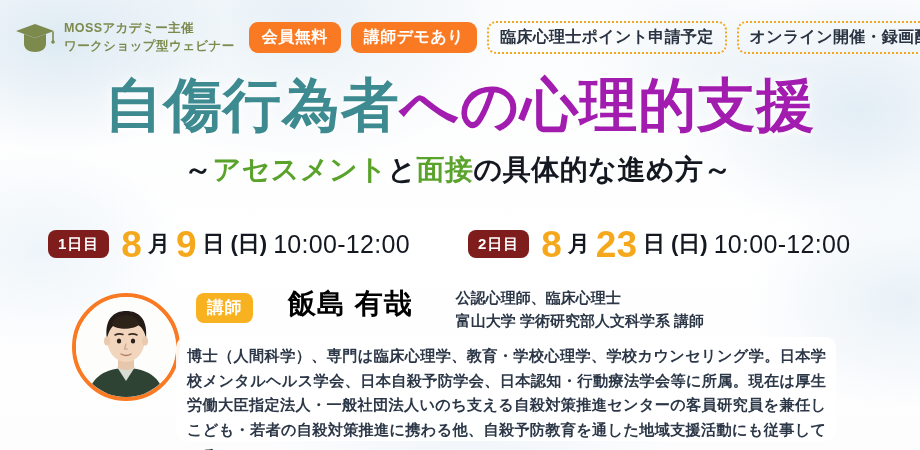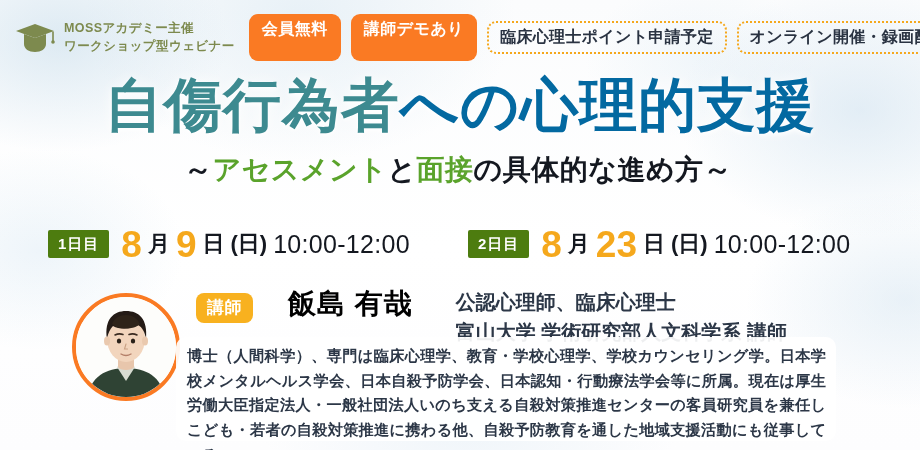--- a/index.html
+++ b/index.html
@@ -47,64 +47,64 @@
   .brand-text {
     font-size:12.5px; font-weight:700; line-height:1.45;
     color:#7d8a4e; letter-spacing:.4px; white-space:nowrap;
   }
   .brand-text div { display:block; }
 
   .badges { display:flex; align-items:center; gap:10px; margin-left:14px; }
   .pill {
     background:#fa7a23; color:#fff;
     font-size:16px; font-weight:700; letter-spacing:.5px;
-    padding:7px 13px 24px; border-radius:9px;
+    padding:7px 13px 8px; border-radius:9px;
     white-space:nowrap; line-height:1;
   }
   .pill-dotted {
     background:transparent; color:#2a3342;
     border:2.5px dotted #f5a81c;
     border-radius:9px;
     font-size:16px; font-weight:700; letter-spacing:.3px;
     padding:6px 11px 7px; white-space:nowrap; line-height:1;
   }
 
   
   .title {
     position:absolute; left:0; top:76px; width:920px;
     text-align:center;
     font-size:58px; font-weight:900; letter-spacing:1px;
     line-height:1; white-space:nowrap;
     text-shadow:0 2px 5px rgba(255,255,255,.95), 0 0 14px rgba(255,255,255,.85);
   }
   .t-teal { color:#3d8a90; }
-  .t-navy { color:#0369a1; }
+  .t-navy { color:#a21caf; }
 
   .subtitle {
     position:absolute; left:0; top:156px; width:916px;
     text-align:center;
     font-size:28px; font-weight:900; letter-spacing:.5px;
     line-height:1; white-space:nowrap;
     color:#141820;
     text-shadow:0 2px 5px rgba(255,255,255,.95), 0 0 12px rgba(255,255,255,.8);
   }
   .s-green { color:#5aa32b; }
 
   
   .dates {
     position:absolute; left:0; top:222px; width:920px; height:44px;
     display:flex; align-items:center;
   }
   .date-block { display:flex; align-items:center; white-space:nowrap; }
   .d1 { margin-left:48px; }
   .d2 { margin-left:58px; }
   .day-badge {
-    background:#4d7c0f; color:#fff;
+    background:#7f1d1d; color:#fff;
     font-size:15px; font-weight:700; letter-spacing:1px;
-    padding:6px 10px 7px; border-radius:2px; line-height:1;
+    padding:6px 10px 7px; border-radius:8px; line-height:1;
     margin-right:12px;
   }
   .dnum {
     font-size:37px; font-weight:800; color:#f5a81c;
     line-height:1; letter-spacing:0;
     text-shadow:0 1px 4px rgba(255,255,255,.95);
   }
   .dsmall { font-size:22px; font-weight:800; color:#141820; }
   .dtime { font-size:25px; font-weight:400; color:#141820; letter-spacing:.3px; }
   .sp { display:inline-block; width:6px; }
@@ -129,21 +129,21 @@
     margin-top:6px;
   }
   .sp-name {
     font-size:28px; font-weight:900; color:#000000;
     letter-spacing:1px; line-height:1; margin-left:14px; margin-top:3px;
     white-space:nowrap;
     text-shadow:0 1px 4px rgba(255,255,255,.9);
   }
   .sp-cred {
     margin-left:22px; margin-top:0;
-    font-size:20px; font-weight:700; color:#2c3747;
+    font-size:15px; font-weight:700; color:#2c3747;
     line-height:1.5; white-space:nowrap;
     text-shadow:0 1px 3px rgba(255,255,255,.9);
   }
 
   
   .bio {
     position:absolute; left:176px; top:337px;
     width:660px; height:104px;
     background:rgba(255,255,255,.92);
     border-radius:10px;

